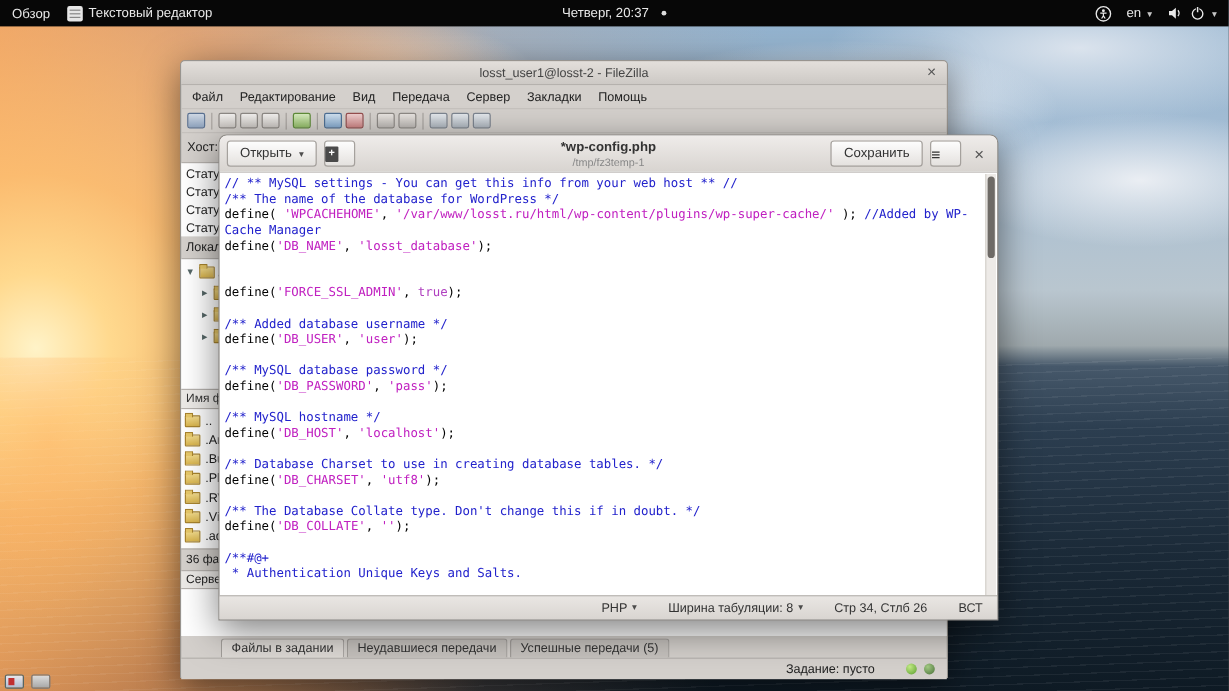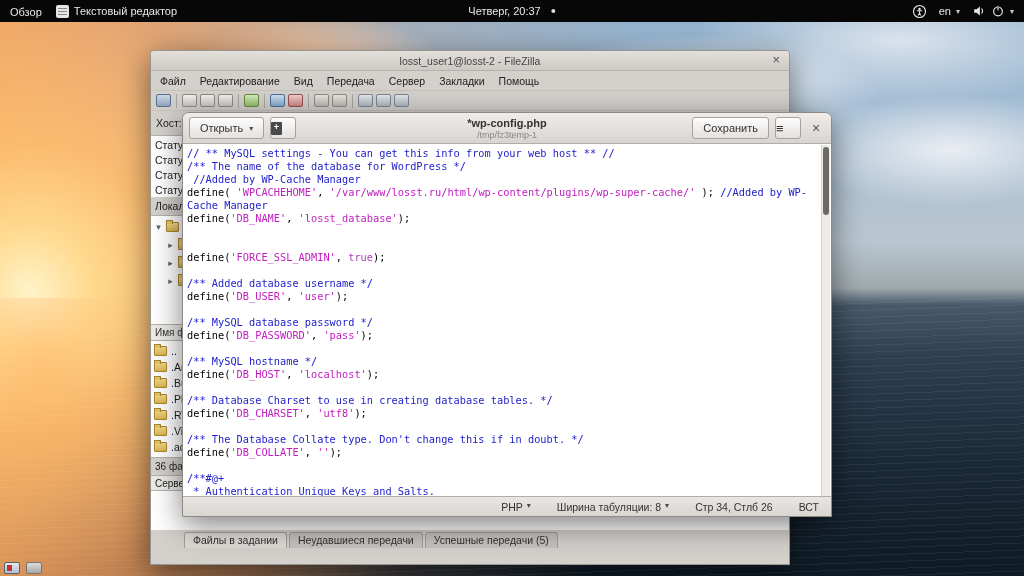--- a/index.html
+++ b/index.html
@@ -232,20 +232,25 @@
     <div class="fz-summary">36 файлов</div>
     <div class="fz-queueheader">
       <span>Сервер/Локальный файл</span>
     </div>
     <div class="fz-queue"></div>
     <div class="fz-tabs" id="fz-tabs">
         <span class="fz-tab active">Файлы в задании</span>
         <span class="fz-tab">Неудавшиеся передачи</span>
         <span class="fz-tab">Успешные передачи (5)</span>
       </div>
+    <div class="fz-statusbar">
+      <span>Задание: пусто</span>
+      <span class="led led-green"></span>
+      <span class="led led-dim"></span>
+    </div>
   </div>
 
   <div class="ge window">
     <div class="ge-header">
       <div class="ge-btn ge-open">
         <span>Открыть</span>
         <span class="caret">▾</span>
       </div>
       <div class="ge-btn ge-newdoc">
         <span class="newdoc-ico"></span>
@@ -256,21 +261,20 @@
       </div>
       <div class="ge-btn ge-save">Сохранить</div>
       <div class="ge-btn ge-menu">
         <span>≡</span>
       </div>
       <div class="ge-close">×</div>
     </div>
     <div class="ge-editor" id="ge-editor">
         <div class="code-line"><span class="tok-cm">// ** MySQL settings - You can get this info from your web host ** //</span></div>
         <div class="code-line"><span class="tok-cm">/** The name of the database for WordPress */</span></div>
-        <div class="code-line"><span class="tok-cm"> //Added by WP-Cache Manager</span></div>
         <div class="code-line"><span class="tok-pl">define( </span><span class="tok-st">'WPCACHEHOME'</span><span class="tok-pl">, </span><span class="tok-st">'/var/www/losst.ru/html/wp-content/plugins/wp-super-cache/'</span><span class="tok-pl"> ); </span><span class="tok-cm">//Added by WP-</span></div>
         <div class="code-line"><span class="tok-cm">Cache Manager</span></div>
         <div class="code-line"><span class="tok-pl">define(</span><span class="tok-st">'DB_NAME'</span><span class="tok-pl">, </span><span class="tok-st">'losst_database'</span><span class="tok-pl">);</span></div>
         <div class="code-line"></div>
         <div class="code-line"></div>
         <div class="code-line"><span class="tok-pl">define(</span><span class="tok-st">'FORCE_SSL_ADMIN'</span><span class="tok-pl">, </span><span class="tok-kw">true</span><span class="tok-pl">);</span></div>
         <div class="code-line"></div>
         <div class="code-line"><span class="tok-cm">/** Added database username */</span></div>
         <div class="code-line"><span class="tok-pl">define(</span><span class="tok-st">'DB_USER'</span><span class="tok-pl">, </span><span class="tok-st">'user'</span><span class="tok-pl">);</span></div>
         <div class="code-line"></div>

